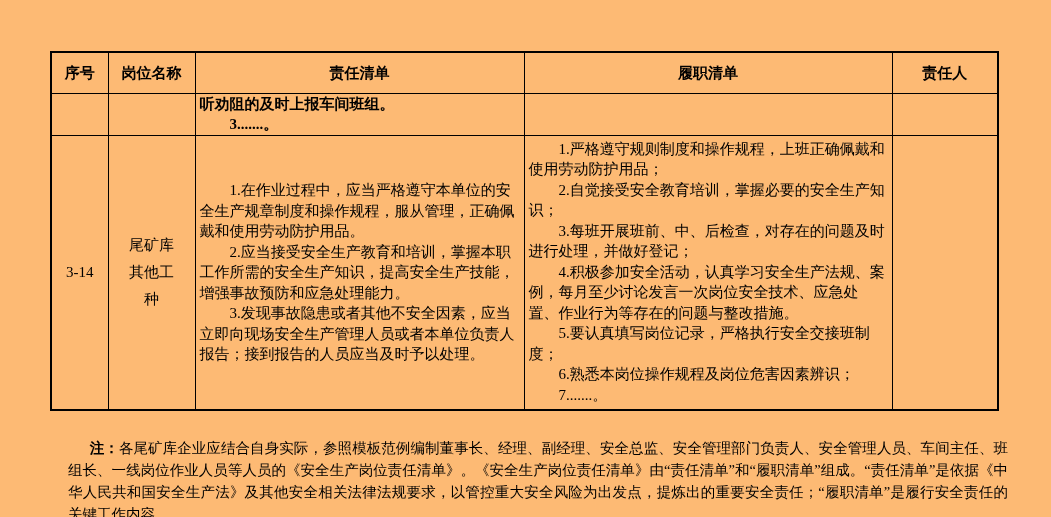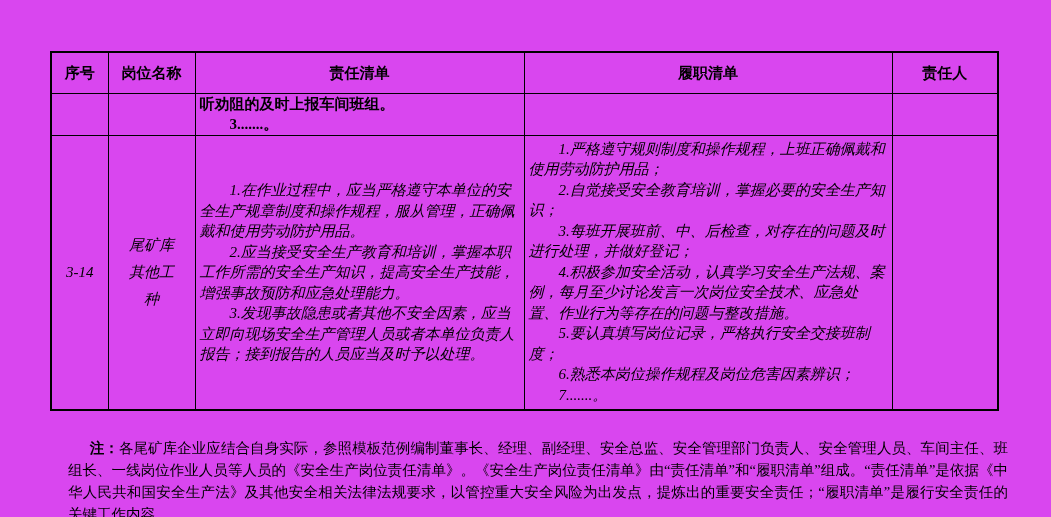--- a/index.html
+++ b/index.html
@@ -1,21 +1,21 @@
 <!DOCTYPE html>
 <html><head>
 <meta charset="utf-8">
 <style>
   * { box-sizing: border-box; }
   html, body { margin: 0; padding: 0; background: #fff; }
   .page {
     position: relative;
     width: 1051px;
     height: 517px;
-    background: #d946ef;
+    background: #fdba74;
     color: #000000;
     font-family: "Liberation Serif", "DejaVu Serif", serif;
     overflow: hidden;
   }
   table.resp-table {
     position: absolute;
     left: 50px;
     top: 51px;
     width: 947px;
     border-collapse: collapse;
@@ -30,21 +30,21 @@
     color: #000;
     overflow: hidden;
   }
   .resp-table th {
     font-weight: bold;
     height: 41px;
     text-align: center;
     vertical-align: middle;
   }
   tr.carry-row td { height: 42px; vertical-align: top; font-weight: bold; }
-  tr.main-row td { height: 275px; font-style: italic; }
+  tr.main-row td { height: 275px; }
   td.seq-cell, td.pos-cell {
     text-align: center;
     vertical-align: middle;
   }
   td.pos-cell { line-height: 27px; padding: 0 16px; }
   td.list-cell p { margin: 0; text-indent: 2em; text-align: left; }
   td.list-cell p.noindent { text-indent: 0; }
   td.resp-cell { vertical-align: middle; }
   td.duty-cell { vertical-align: top; padding-top: 3px; }
   td.person-cell { vertical-align: middle; }

